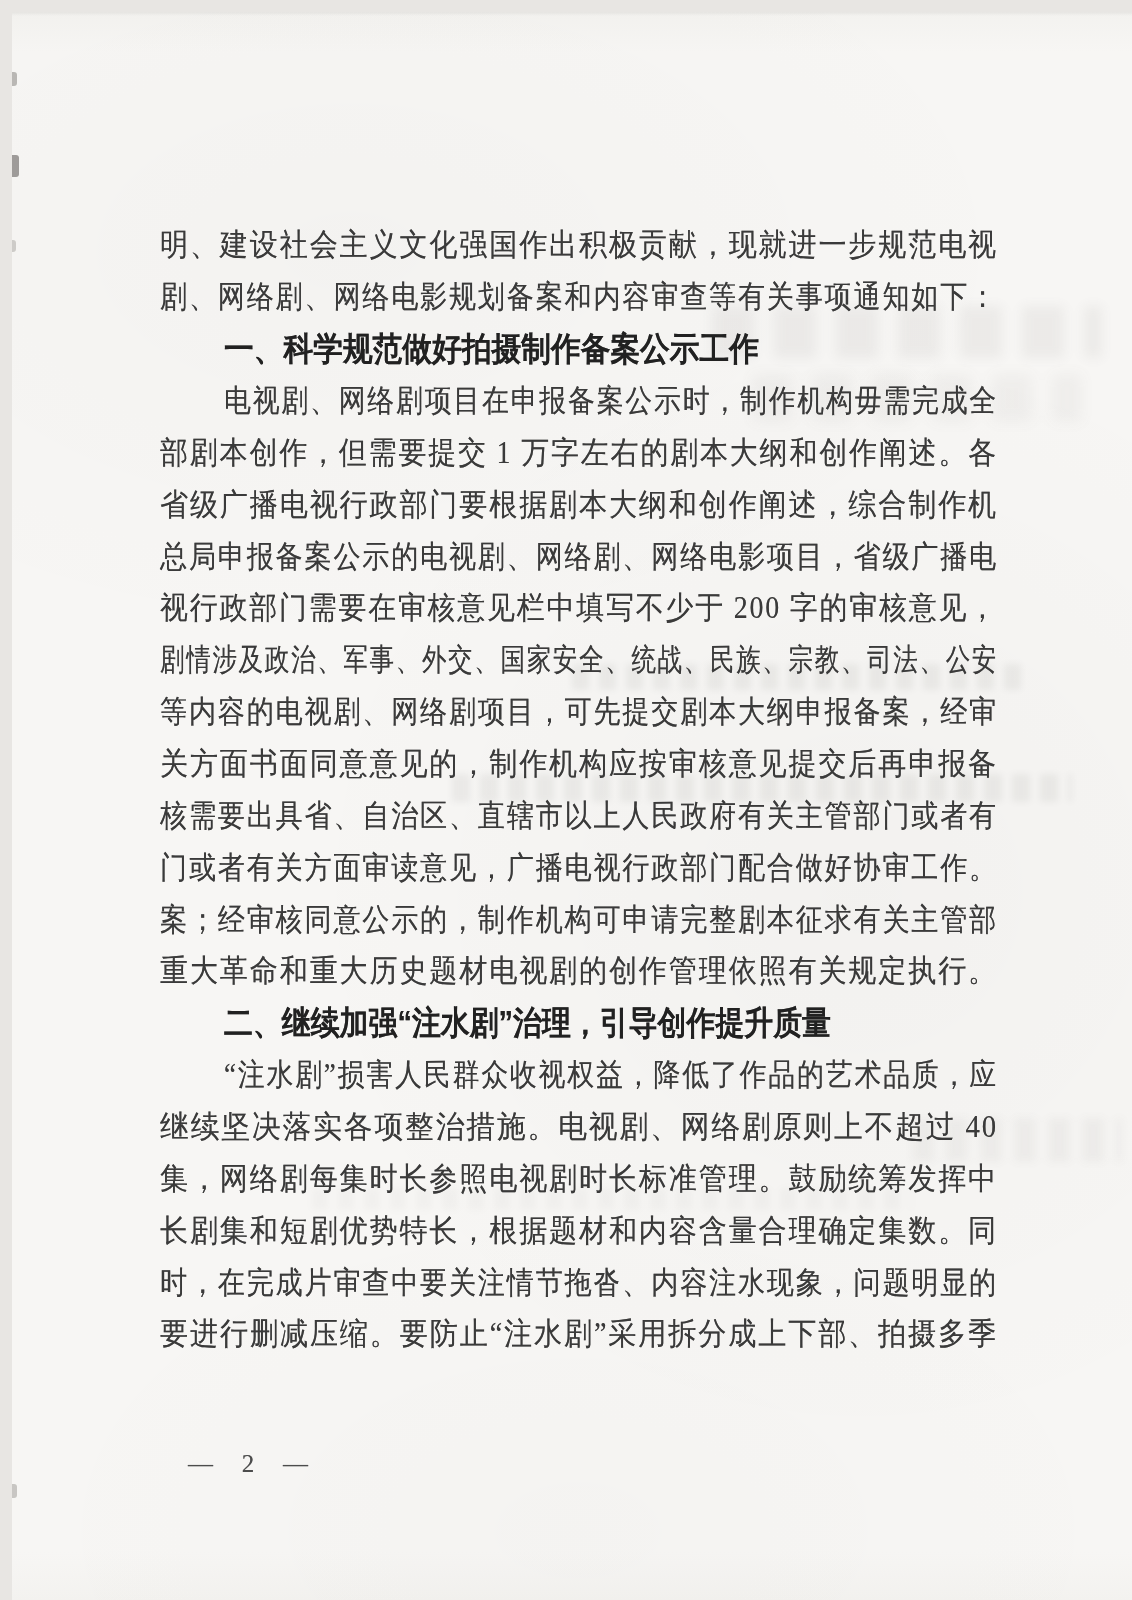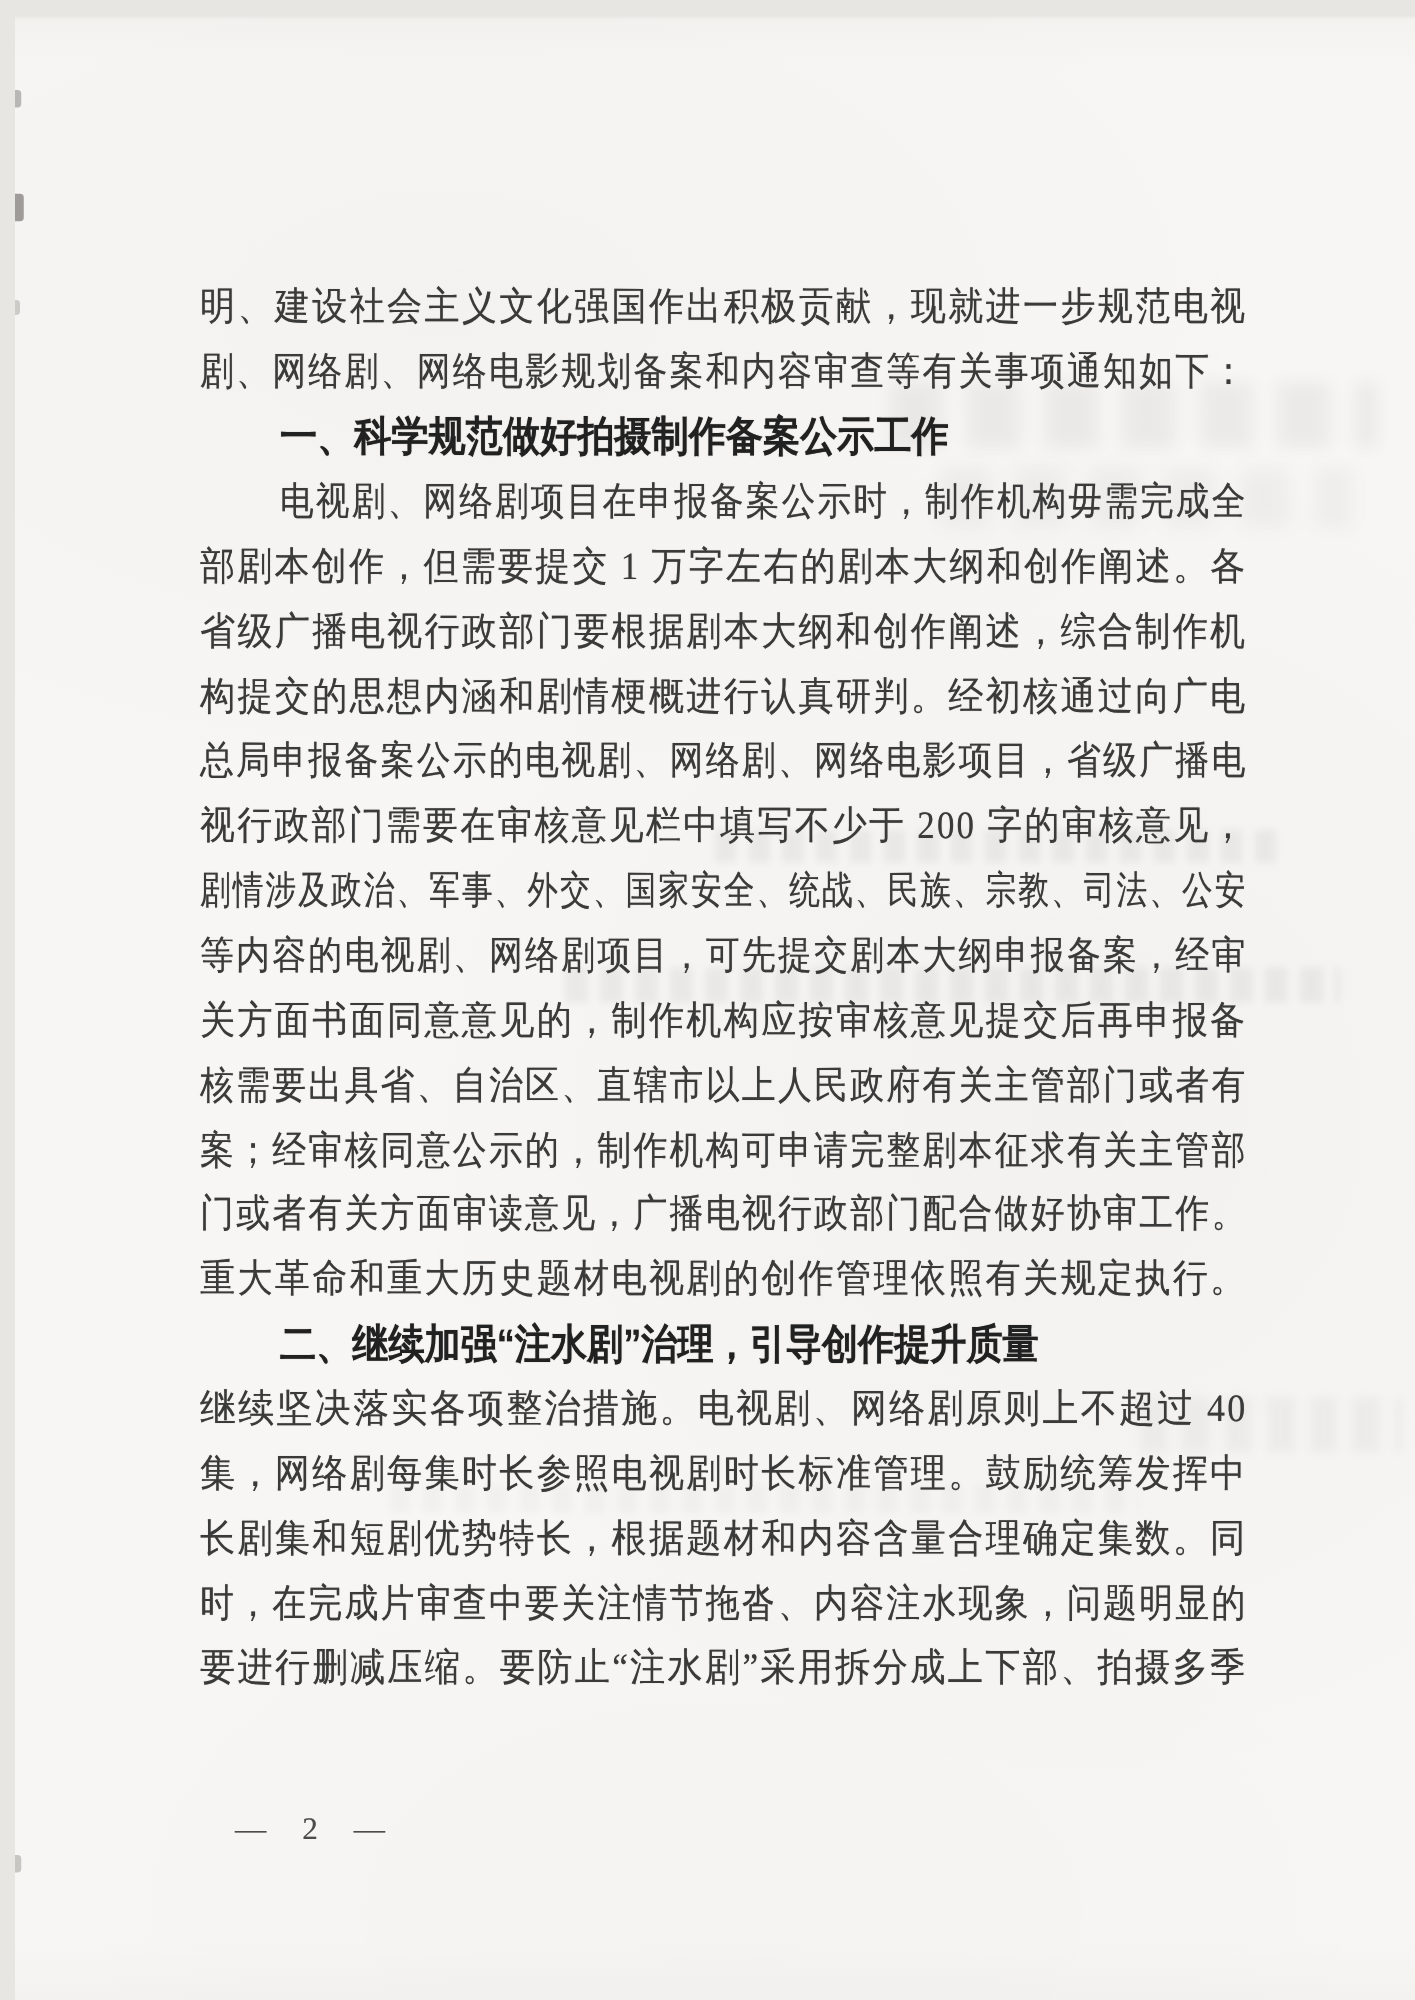--- a/index.html
+++ b/index.html
@@ -142,52 +142,52 @@
     <div class="row body indent">
         <span class="fit" style="transform: scaleX(0.868687);">电视剧、网络剧项目在申报备案公示时，制作机构毋需完成全</span>
       </div>
     <div class="row body">
         <span class="fit" style="transform: scaleX(0.903017);">部剧本创作，但需要提交 1 万字左右的剧本大纲和创作阐述。各</span>
       </div>
     <div class="row body">
         <span class="fit" style="transform: scaleX(0.906926);">省级广播电视行政部门要根据剧本大纲和创作阐述，综合制作机</span>
       </div>
     <div class="row body">
-        <span class="fit" style="transform: scaleX(0.906926);">构提交的思想内涵和剧情梗概进行认真研判。经初核通过向广电</span>
-      </div>
-    <div class="row body">
         <span class="fit" style="transform: scaleX(0.875653);">总局申报备案公示的电视剧、网络剧、网络电影项目，省级广播电</span>
       </div>
     <div class="row body">
         <span class="fit" style="transform: scaleX(0.901075);">视行政部门需要在审核意见栏中填写不少于 200 字的审核意见，</span>
       </div>
     <div class="row body">
         <span class="fit" style="transform: scaleX(0.793561);">剧情涉及政治、军事、外交、国家安全、统战、民族、宗教、司法、公安</span>
       </div>
     <div class="row body">
         <span class="fit" style="transform: scaleX(0.875653);">等内容的电视剧、网络剧项目，可先提交剧本大纲申报备案，经审</span>
       </div>
     <div class="row body">
         <span class="fit" style="transform: scaleX(0.906926);">关方面书面同意意见的，制作机构应按审核意见提交后再申报备</span>
       </div>
     <div class="row body">
         <span class="fit" style="transform: scaleX(0.875653);">核需要出具省、自治区、直辖市以上人民政府有关主管部门或者有</span>
       </div>
     <div class="row body">
+        <span class="fit" style="transform: scaleX(0.875653);">门或者有关方面审读意见，广播电视行政部门配合做好协审工作。</span>
+      </div>
+    <div class="row body">
         <span class="fit" style="transform: scaleX(0.875653);">案；经审核同意公示的，制作机构可申请完整剧本征求有关主管部</span>
-      </div>
-    <div class="row body">
-        <span class="fit" style="transform: scaleX(0.875653);">门或者有关方面审读意见，广播电视行政部门配合做好协审工作。</span>
       </div>
     <div class="row body">
         <span class="fit" style="transform: scaleX(0.906926);">重大革命和重大历史题材电视剧的创作管理依照有关规定执行。</span>
       </div>
     <div class="row heading indent">
         <span class="fit" style="transform: scaleX(0.875902);">二、继续加强“注水剧”治理，引导创作提升质量</span>
       </div>
+    <div class="row body indent">
+        <span class="fit" style="transform: scaleX(0.870121);">“注水剧”损害人民群众收视权益，降低了作品的艺术品质，应</span>
+      </div>
     <div class="row body">
         <span class="fit" style="transform: scaleX(0.928275);">继续坚决落实各项整治措施。电视剧、网络剧原则上不超过 40</span>
       </div>
     <div class="row body">
         <span class="fit" style="transform: scaleX(0.906926);">集，网络剧每集时长参照电视剧时长标准管理。鼓励统筹发挥中</span>
       </div>
     <div class="row body">
         <span class="fit" style="transform: scaleX(0.906926);">长剧集和短剧优势特长，根据题材和内容含量合理确定集数。同</span>
       </div>
     <div class="row body">

